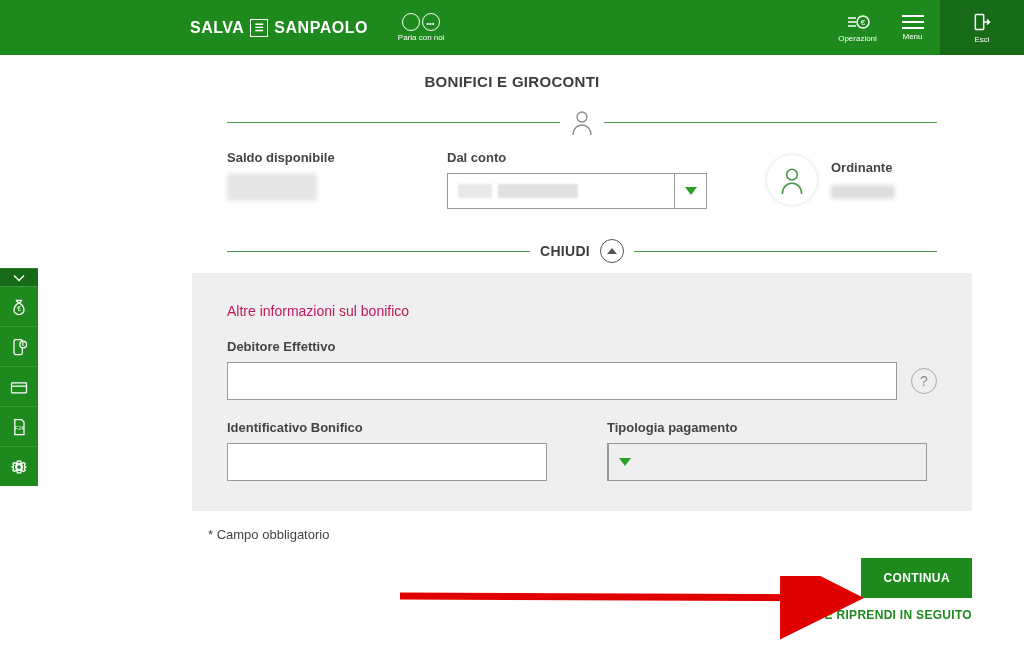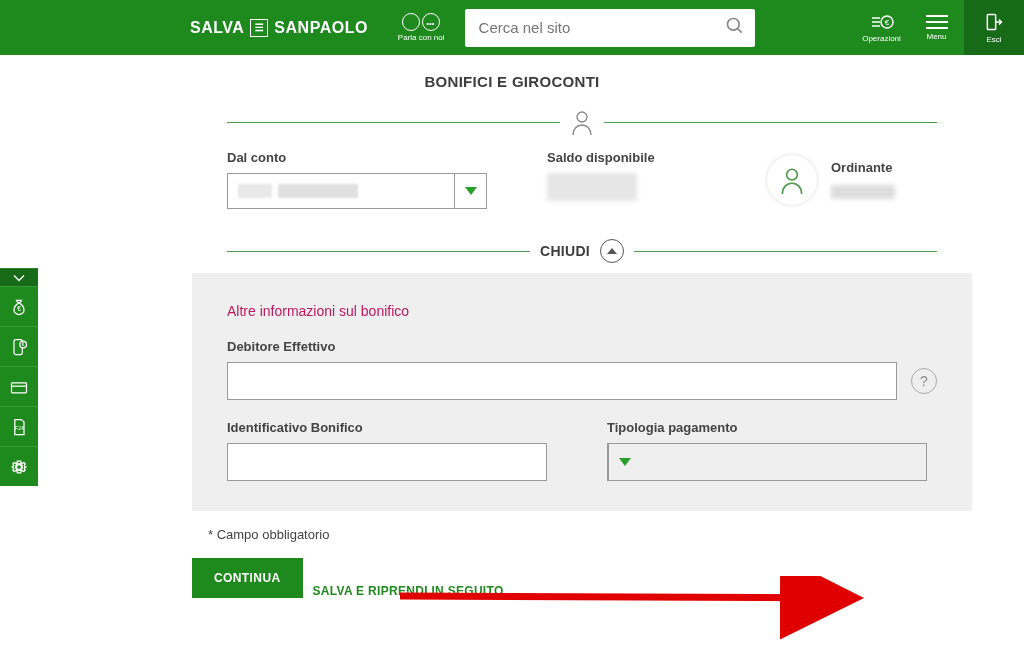--- a/index.html
+++ b/index.html
@@ -9,21 +9,21 @@
   .logo { color: #fff; font-weight: bold; font-size: 16px; letter-spacing: 0.5px; display: flex; align-items: center; gap: 6px; }
   .logo-box { border: 1px solid #fff; width: 18px; height: 18px; display: inline-flex; align-items: center; justify-content: center; font-size: 10px; }
   .chat-block { margin-left: 30px; text-align: center; color: #fff; font-size: 8px; }
   .chat-icons { display: flex; gap: 2px; justify-content: center; }
   .bubble { width: 18px; height: 18px; border: 1.5px solid #fff; border-radius: 50%; }
   .search-wrap { margin-left: 20px; position: relative; }
   .search-input { width: 290px; height: 38px; border: none; padding: 0 40px 0 14px; font-size: 15px; color: #888; border-radius: 2px; }
   .search-icon { position: absolute; right: 10px; top: 50%; transform: translateY(-50%); }
   .top-actions { margin-left: auto; display: flex; height: 100%; }
   .top-action { width: 55px; display: flex; flex-direction: column; align-items: center; justify-content: center; color: #fff; font-size: 8px; gap: 3px; }
-  .top-action.dark { background: #176a17; width: 60px; }
+  .top-action.dark { background: #176a17; width: 84px; }
   .hamburger { display: flex; flex-direction: column; gap: 4px; }
   .hamburger span { width: 22px; height: 2px; background: #fff; }
 
   .page-title { text-align: center; font-weight: bold; font-size: 15px; color: #3d3d3d; padding: 18px 0 14px; letter-spacing: 0.3px; }
 
   .main { width: 780px; margin-left: 192px; }
 
   .summary { background: #fff; padding: 0 35px 10px; }
   .divider-row { display: flex; align-items: center; gap: 10px; margin: 4px 0 14px; }
   .divider-line { flex: 1; height: 1px; background: #4c9a4c; }
@@ -63,21 +63,21 @@
   .input-with-help { display: flex; align-items: center; gap: 14px; }
   .input-with-help .text-input { flex: 1; }
   .help-circle { width: 26px; height: 26px; border: 1.5px solid #aaa; border-radius: 50%; display: flex; align-items: center; justify-content: center; color: #888; font-size: 14px; flex-shrink: 0; }
 
   .select-wrap { display: flex; border: 1px solid #999; height: 38px; }
   .select-wrap .sel-val { flex: 1; display: flex; align-items: center; padding: 0 12px; color: #666; font-size: 14px; }
   .select-wrap .dd-btn { border-left: 1px solid #999; }
 
   .footer-area { padding: 16px 0 0; }
   .req-note { font-size: 13px; color: #444; margin-left: 16px; }
-  .actions { display: flex; flex-direction: row; align-items: flex-end; gap: 10px; margin-top: 16px; }
+  .actions { display: flex; flex-direction: column; align-items: flex-end; gap: 10px; margin-top: 16px; }
   .btn-continua { background: #1e8a1e; color: #fff; border: none; padding: 13px 22px; font-size: 12px; font-weight: bold; letter-spacing: 0.4px; cursor: pointer; }
   .link-save { color: #1e8a1e; font-size: 12px; font-weight: bold; letter-spacing: 0.3px; cursor: pointer; }
 
   
   .quicknav { position: absolute; left: 0; top: 268px; width: 38px; background: #1e8a1e; display: flex; flex-direction: column; }
   .qn-item { height: 40px; display: flex; align-items: center; justify-content: center; color: #fff; font-size: 16px; border-top: 1px solid rgba(255,255,255,0.12); }
   .qn-item.toggle { background: #176a17; height: 18px; }
   .qn-item svg { width: 20px; height: 20px; fill: none; stroke: #fff; stroke-width: 1.5; }
 
   
@@ -94,29 +94,20 @@
     <span>SANPAOLO</span>
   </div>
   <div class="chat-block">
     <div class="chat-icons">
       <span class="bubble"></span>
       <span class="bubble" style="position:relative;">
         <span style="position:absolute;top:5px;left:3px;font-size:8px;color:#fff;">•••</span>
       </span>
     </div>
     <div style="margin-top:2px;">Parla con noi</div>
-  </div>
-  <div class="search-wrap">
-    <input class="search-input" placeholder="Cerca nel sito" style="">
-    <span class="search-icon">
-      <svg width="20" height="20" viewBox="0 0 24 24" fill="none" stroke="#888" stroke-width="2">
-        <circle cx="10" cy="10" r="7"></circle>
-          <line x1="20" y1="20" x2="15" y2="15"></line>
-      </svg>
-    </span>
   </div>
   <div class="top-actions">
     <div class="top-action">
       <svg width="24" height="18" viewBox="0 0 24 18">
         <line x1="2" y1="5" x2="10" y2="5" stroke="#fff" stroke-width="1.5"></line>
         <line x1="2" y1="9" x2="10" y2="9" stroke="#fff" stroke-width="1.5"></line>
         <line x1="2" y1="13" x2="10" y2="13" stroke="#fff" stroke-width="1.5"></line>
         <circle cx="17" cy="9" r="6" stroke="#fff" stroke-width="1.5" fill="none"></circle>
         <text x="17" y="12" font-size="8" fill="#fff" text-anchor="middle">€</text>
       </svg>
@@ -148,36 +139,36 @@
     <div class="divider-row">
       <div class="divider-line"></div>
       <svg class="person-icon" viewBox="0 0 24 28" fill="none" stroke="#888" stroke-width="1.3">
         <circle cx="12" cy="9" r="5"></circle>
           <path d="M3 27c0-6 4-10 9-10s9 4 9 10"></path>
       </svg>
       <div class="divider-line"></div>
     </div>
 
     <div class="summary-grid">
+      <div class="sum-col" style="flex:0 0 160px;">
+        <div class="sum-label">Saldo disponibile</div>
+        <div class="blur-big"></div>
+      </div>
       <div class="sum-col" style="flex:0 0 260px;">
         <div class="sum-label">Dal conto</div>
         <div class="account-select">
           <div class="val">
               <span class="blur1"></span>
               <span class="blur2"></span>
             </div>
           <div class="dd-btn">
               <div class="tri-down"></div>
             </div>
         </div>
       </div>
-      <div class="sum-col" style="flex:0 0 160px;">
-        <div class="sum-label">Saldo disponibile</div>
-        <div class="blur-big"></div>
-      </div>
       <div class="sum-col ord-col">
         <div class="ord-avatar">
           <svg width="26" height="30" viewBox="0 0 24 28" fill="none" stroke="#4c9a4c" stroke-width="1.5">
             <circle cx="12" cy="9" r="5"></circle>
               <path d="M3 27c0-6 4-10 9-10s9 4 9 10"></path>
           </svg>
         </div>
         <div class="ord-info">
           <div class="sum-label">Ordinante</div>
           <div class="blur3"></div>

